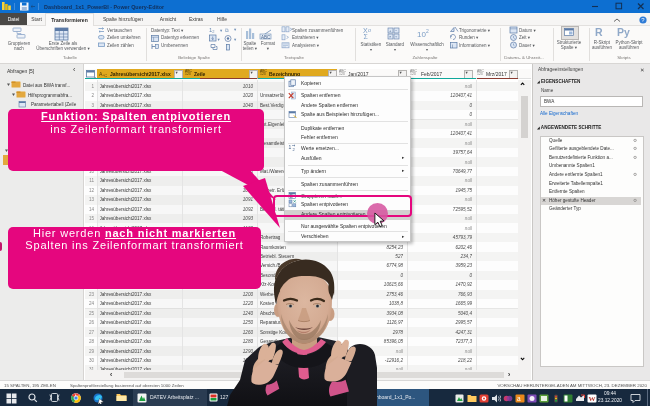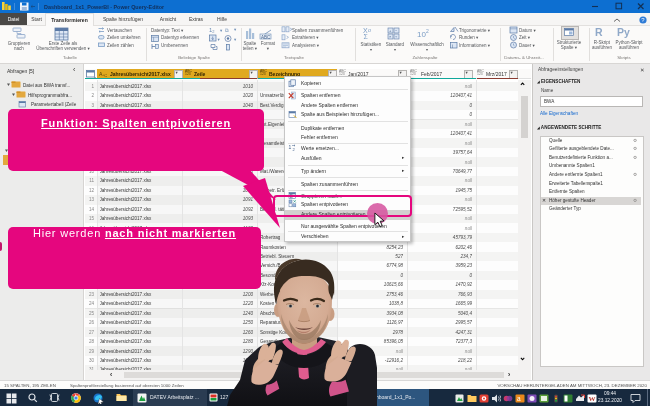--- a/index.html
+++ b/index.html
@@ -625,25 +625,27 @@
   <div class="abs" style="left:366.5px;top:202.5px;width:21px;height:21px;border-radius:50%;background:rgba(214,86,160,0.88);"></div>
   <svg class="abs" style="left:373px;top:212px" width="15" height="17" viewBox="0 0 16 18">
     <path d="M2 1 L2 13.5 L5.2 10.8 L7.3 15.5 L9.8 14.4 L7.7 9.8 L11.8 9.5 Z" fill="#fff" stroke="#111" stroke-width="1"></path>
   </svg>
 
   <svg class="abs" style="left:210px;top:140px" width="80" height="92" viewBox="0 0 80 92">
     <polygon points="10,30 40,30 66,60" fill="#e5067e"></polygon>
     <polygon points="33,46 55,38 70,88" fill="#e5067e"></polygon>
   </svg>
   <div class="callout" style="left:8px;top:109px;width:256px;height:61.5px;">
-    <div class="c1l" style="margin-top:8px;"><b class="u">Funktion: Spalten entpivotieren</b></div>
+    <div class="c1l" style="margin-top:1px;"><b class="u">Funktion: Spalten entpivotieren</b></div>
+    <div class="c1l">ins Zeilenformart transformiert</div>
   </div>
 
   <div class="callout" style="left:8px;top:226.5px;width:253px;height:62.5px;">
     <div class="c1l">Hier werden <b class="u">nach nicht markierten</b></div>
+    <div class="c1l">Spalten ins Zeilenformart transformiert</div>
   </div>
   <div class="abs" style="left:0;top:242px;width:2px;height:9px;background:#c2186b;border-radius:0 3px 3px 0;"></div>
   <div class="abs" id="statusbar">
     <div class="stx" style="left:4px;">15 SPALTEN, 195 ZEILEN</div>
     <div class="stx" style="left:70px;">Spaltenprofilerstellung basierend auf obersten 1000 Zeilen</div>
     <div class="stx" style="right:3px;">VORSCHAU HERUNTERGELADEN AM MITTWOCH, 23. DEZEMBER 2020</div>
   </div>
   <div class="abs" id="taskbar">
     <svg class="abs" style="left:6px;top:3.5px" width="11" height="11" viewBox="0 0 11 11">
       <rect x="0.5" y="0.5" width="4.6" height="4.6" fill="#e8eaed"></rect>

